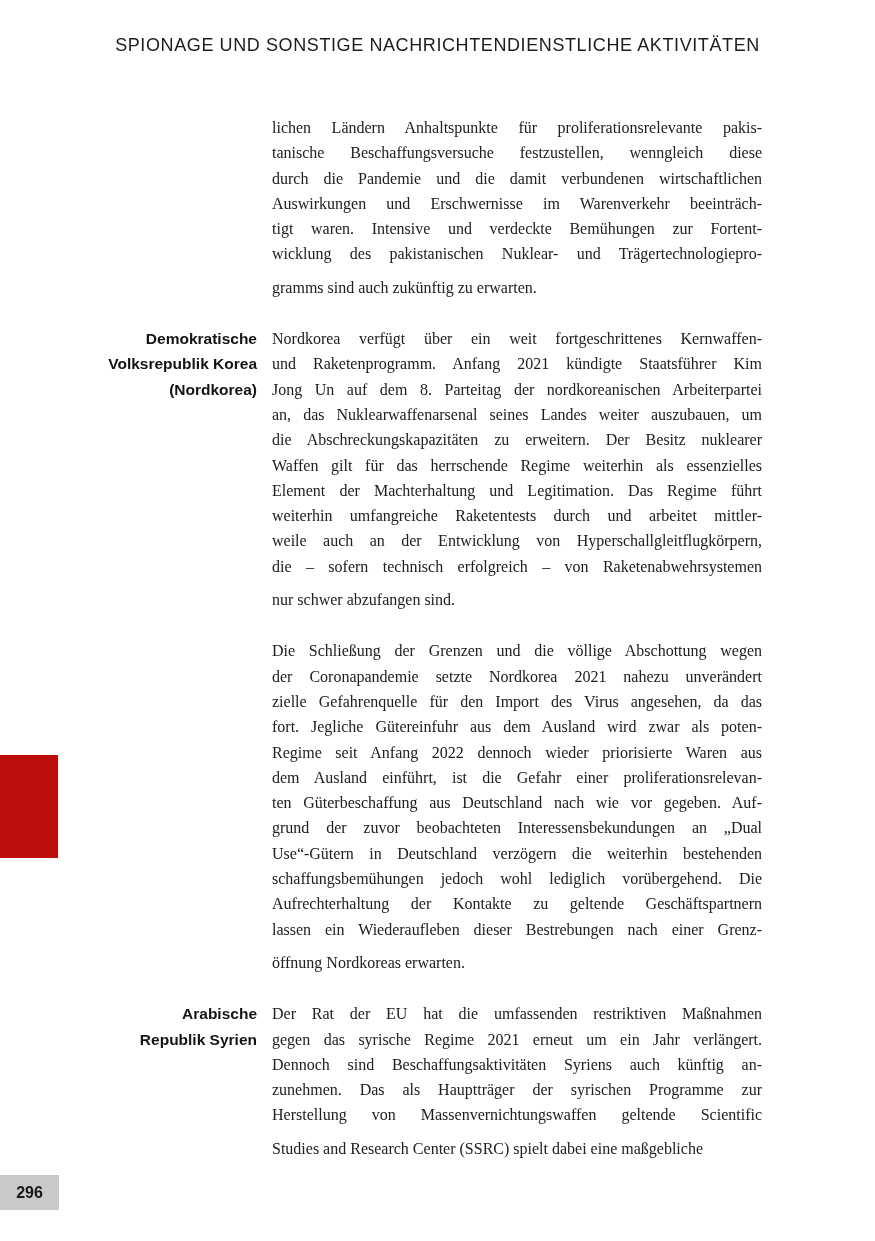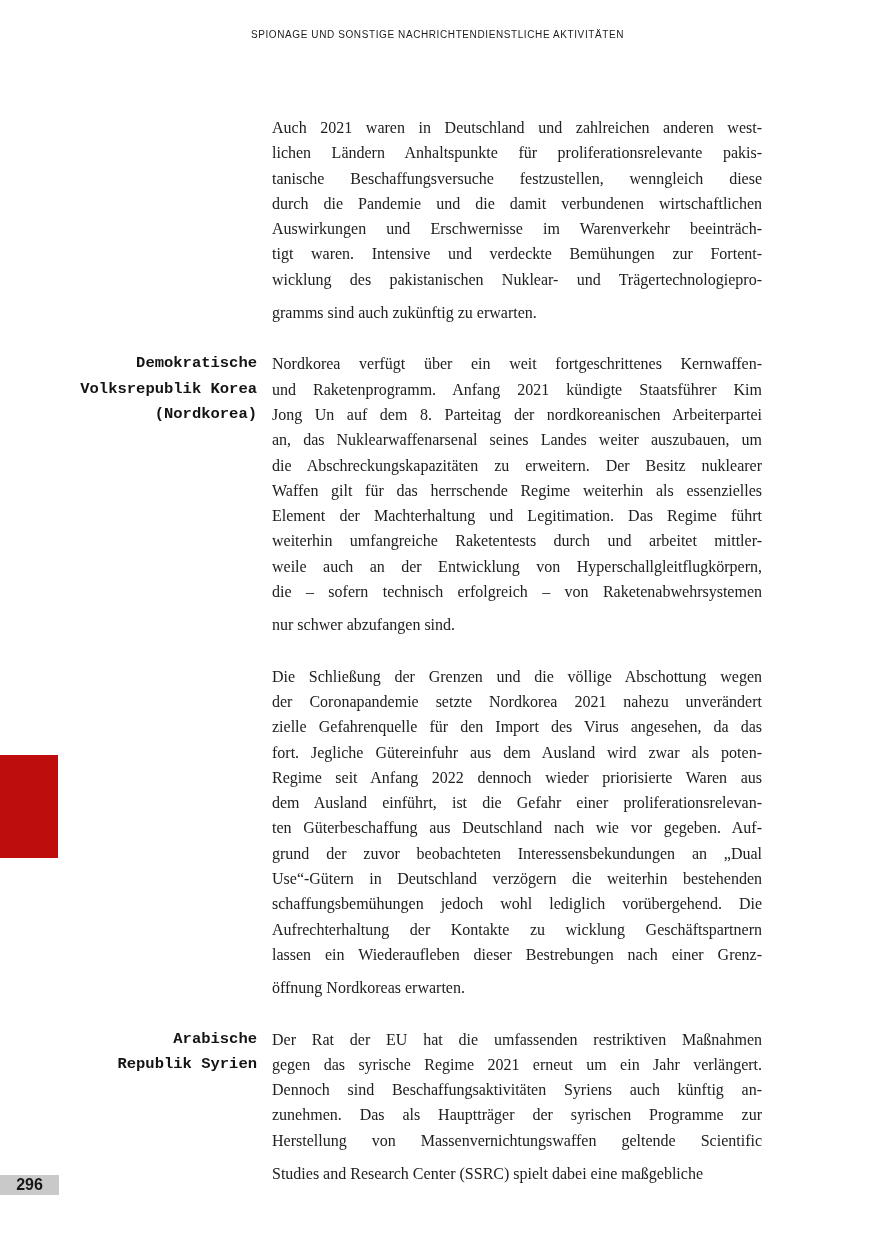--- a/index.html
+++ b/index.html
@@ -5,47 +5,47 @@
   html, body { margin: 0; padding: 0; background: #ffffff; }
   .page {
     position: relative;
     width: 875px;
     height: 1241px;
     background: #ffffff;
     overflow: hidden;
   }
   .running-header {
     position: absolute;
-    top: 29px;
+    top: 35px;
     left: 0;
     width: 875px;
     text-align: center;
     font-family: "Liberation Sans", sans-serif;
-    font-size: 10px;
+    font-size: 18px;
     letter-spacing: 0.6px;
     color: #1c1c1c;
     white-space: nowrap;
   }
   .content {
     position: absolute;
     top: 115px;
     left: 0;
     width: 762px;
   }
   .block {
     display: flex;
     align-items: flex-start;
     margin-top: 26px;
   }
   .block:first-child { margin-top: 0; }
   .label-col {
     flex: 0 0 257px;
     width: 257px;
     text-align: right;
-    font-family: Liberation Mono, monospace;
+    font-family: Liberation Sans, sans-serif;
     font-weight: 700;
     font-size: 15.5px;
     line-height: 25.3px;
     color: #141414;
   }
   .text-col {
     flex: 1 1 auto;
     margin-left: 15px;
     font-family: "Liberation Serif", serif;
     font-size: 16px;
@@ -63,42 +63,41 @@
     top: 755px;
     width: 58px;
     height: 103px;
     background: #be0d0d;
   }
   .page-number-box {
     position: absolute;
     left: 0;
     top: 1175px;
     width: 59px;
-    height: 20px;
+    height: 35px;
     background: #c9c9c9;
     display: flex;
     align-items: center;
     justify-content: center;
     font-family: "Liberation Sans", sans-serif;
     font-weight: 700;
     font-size: 16px;
     color: #161616;
   }
 </style>
 </head>
 <body>
 
 <div class="page">
   <div class="running-header">SPIONAGE UND SONSTIGE NACHRICHTENDIENSTLICHE AKTIVITÄTEN</div>
 
   <div class="content">
       <div class="block">
         <div class="label-col"></div>
         <div class="text-col">
-          <div class="line">Auch 2021 waren in Deutschland und zahlreichen anderen west-</div>
           <div class="line">lichen Ländern Anhaltspunkte für proliferationsrelevante pakis-</div>
           <div class="line">tanische Beschaffungsversuche festzustellen, wenngleich diese</div>
           <div class="line">durch die Pandemie und die damit verbundenen wirtschaftlichen</div>
           <div class="line">Auswirkungen und Erschwernisse im Warenverkehr beeinträch-</div>
           <div class="line">tigt waren. Intensive und verdeckte Bemühungen zur Fortent-</div>
           <div class="line">wicklung des pakistanischen Nuklear- und Trägertechnologiepro-</div>
           <div class="line last">gramms sind auch zukünftig zu erwarten.</div>
         </div>
       </div>
       <div class="block">
@@ -127,21 +126,21 @@
           <div class="line">Die Schließung der Grenzen und die völlige Abschottung wegen</div>
           <div class="line">der Coronapandemie setzte Nordkorea 2021 nahezu unverändert</div>
           <div class="line">zielle Gefahrenquelle für den Import des Virus angesehen, da das</div>
           <div class="line">fort. Jegliche Gütereinfuhr aus dem Ausland wird zwar als poten-</div>
           <div class="line">Regime seit Anfang 2022 dennoch wieder priorisierte Waren aus</div>
           <div class="line">dem Ausland einführt, ist die Gefahr einer proliferationsrelevan-</div>
           <div class="line">ten Güterbeschaffung aus Deutschland nach wie vor gegeben. Auf-</div>
           <div class="line">grund der zuvor beobachteten Interessensbekundungen an „Dual</div>
           <div class="line">Use“-Gütern in Deutschland verzögern die weiterhin bestehenden</div>
           <div class="line">schaffungsbemühungen jedoch wohl lediglich vorübergehend. Die</div>
-          <div class="line">Aufrechterhaltung der Kontakte zu wicklung Geschäftspartnern</div>
+          <div class="line">Aufrechterhaltung der Kontakte zu geltende Geschäftspartnern</div>
           <div class="line">lassen ein Wiederaufleben dieser Bestrebungen nach einer Grenz-</div>
           <div class="line last">öffnung Nordkoreas erwarten.</div>
         </div>
       </div>
       <div class="block">
         <div class="label-col">
           <div>Arabische</div>
           <div>Republik Syrien</div>
         </div>
         <div class="text-col">

